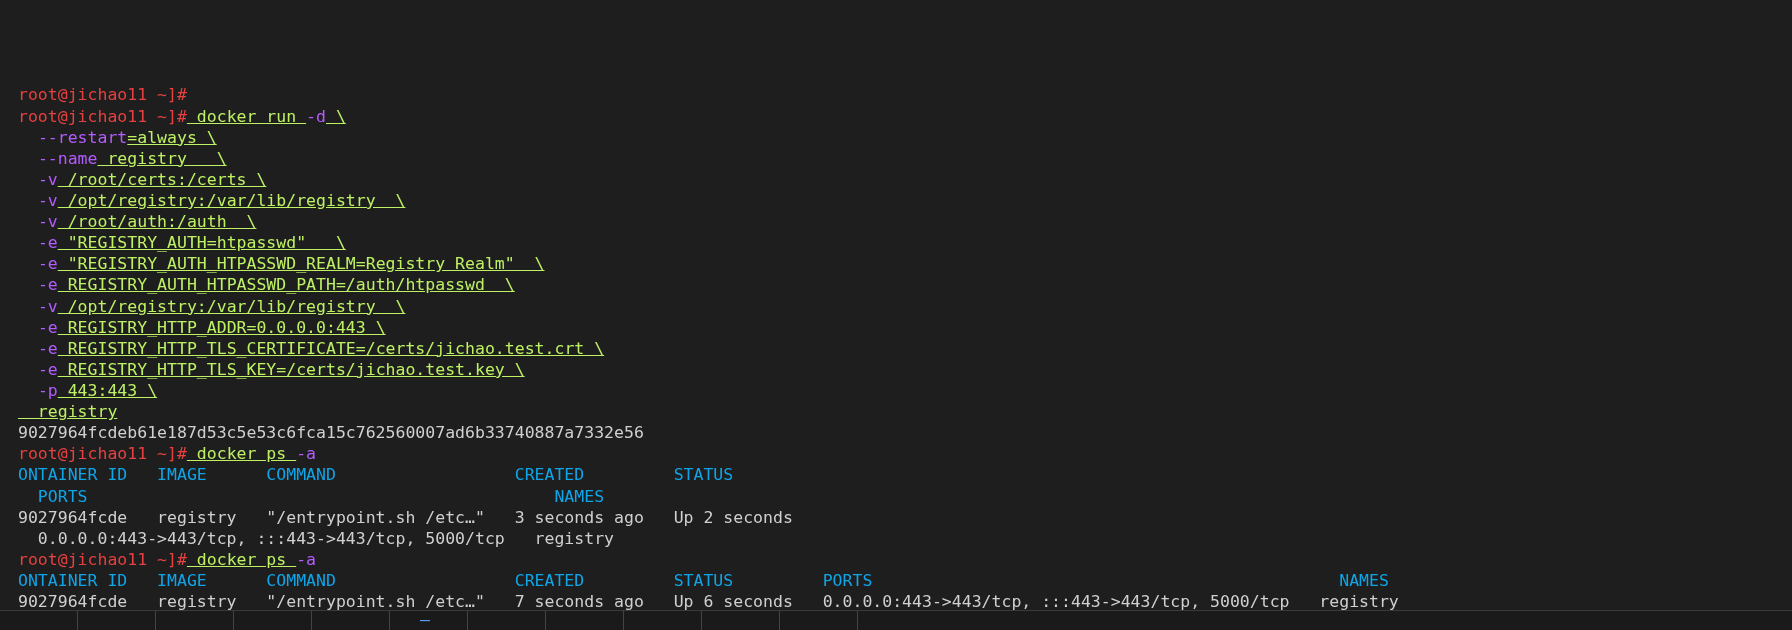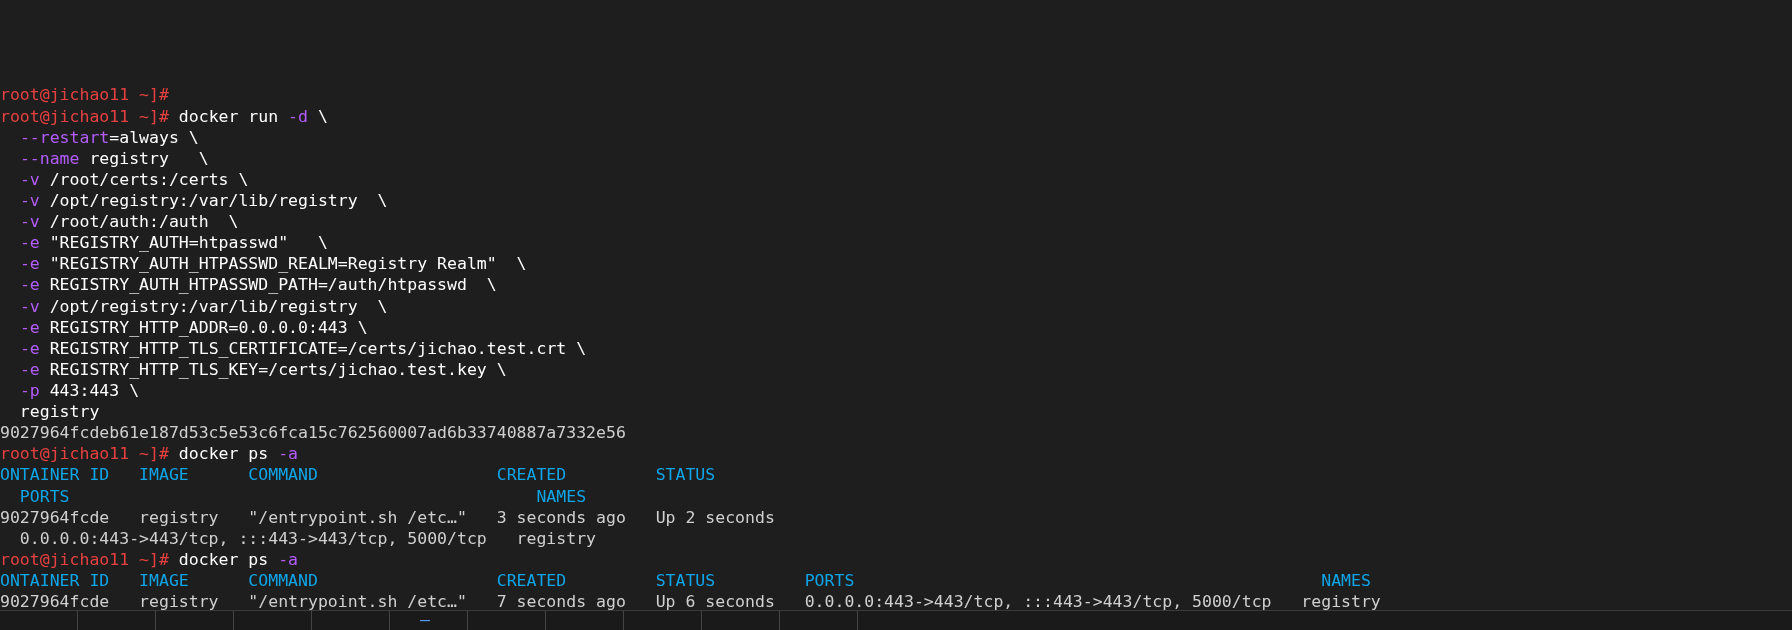--- a/index.html
+++ b/index.html
@@ -8,23 +8,23 @@
       color: #d0d0d0;
       font-family: "Consolas", "Monaco", monospace;
       font-size: 16.5px;
       line-height: 1.28;
       white-space: pre;
       width: 1792px;
       height: 630px;
       overflow: hidden;
       padding: 0;
     }
-    .line { display: block; }
+    .line { display: block; padding-left: 18px; }
     .cyan { color: #0ea5e9; }
-    .white { color: #ffffff; }
+    .white { color: #bef264; text-decoration: underline; }
     .purple { color: #b45cff; }
     .prompt-red { color: #e84040; }
     .cursor {
       display: inline-block;
       width: 9px;
       height: 1.1em;
       background: #c0c0c0;
       vertical-align: text-bottom;
       margin-left: 2px;
     }

